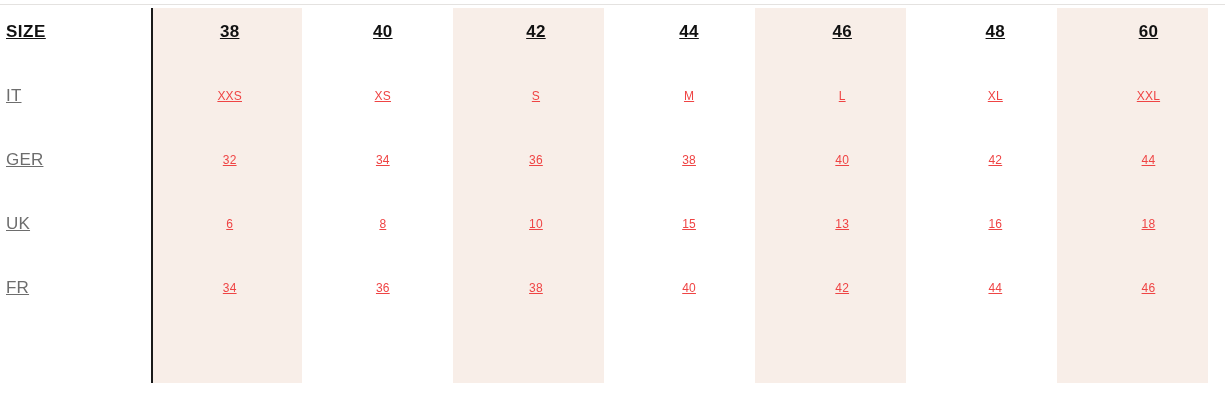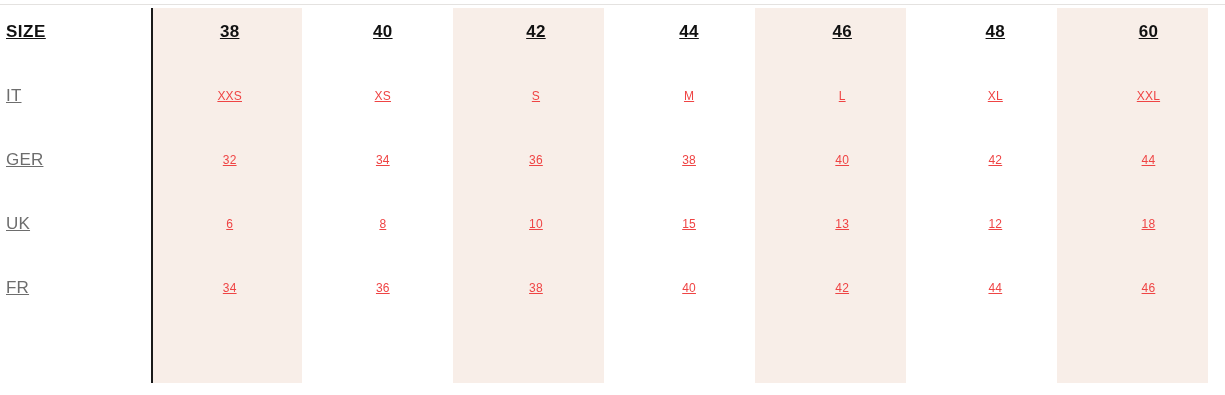--- a/index.html
+++ b/index.html
@@ -186,21 +186,21 @@
         <td class="data-cell">44</td>
       </tr>
 
       <tr>
         <td class="label-cell">UK</td>
         <td class="data-cell">6</td>
         <td class="data-cell">8</td>
         <td class="data-cell">10</td>
         <td class="data-cell">15</td>
         <td class="data-cell">13</td>
-        <td class="data-cell">12</td>
+        <td class="data-cell">16</td>
         <td class="data-cell">18</td>
       </tr>
 
       <tr>
         <td class="label-cell">FR</td>
         <td class="data-cell">34</td>
         <td class="data-cell">36</td>
         <td class="data-cell">38</td>
         <td class="data-cell">40</td>
         <td class="data-cell">42</td>

